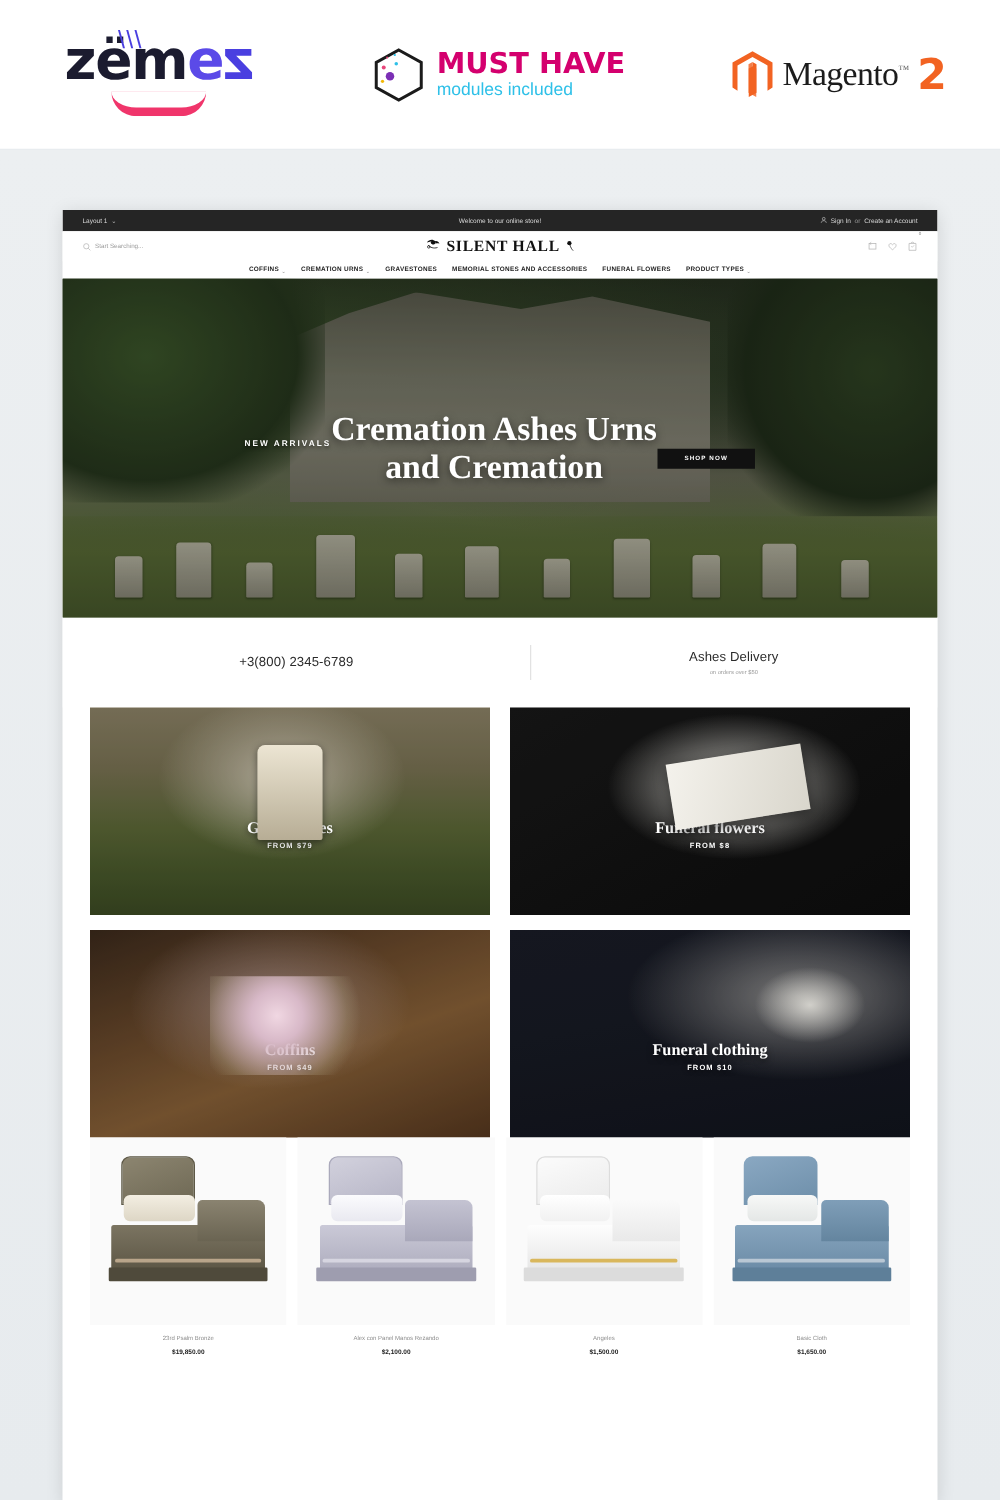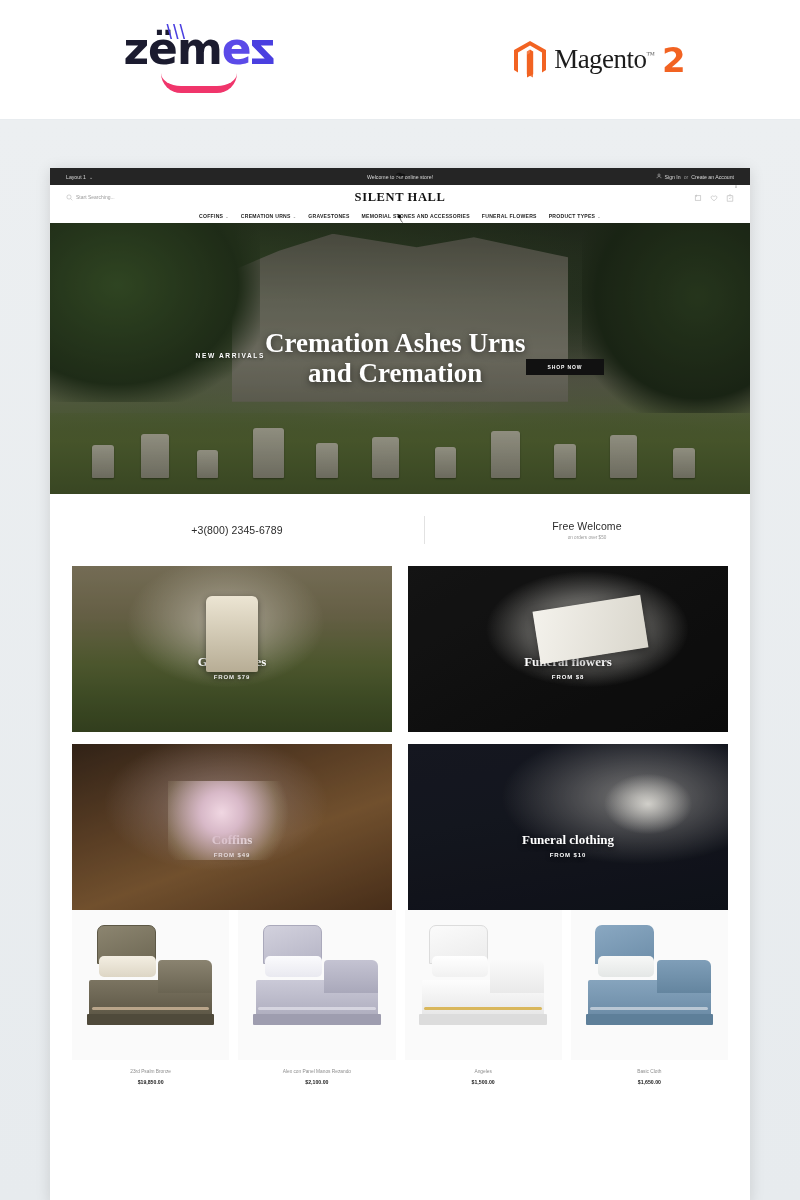--- a/index.html
+++ b/index.html
@@ -63,21 +63,21 @@
   .tb-center { position:absolute; left:0; right:0; text-align:center; }
   .tb-right { margin-left:auto; display:flex; align-items:center; gap:3px; position: relative; z-index:2;}
   .caret { font-size: 5px; opacity: .85; }
   .tb-sep { opacity:.6; }
 
   
   .header { height: 24px; background:#fff; display:flex; align-items:center; padding: 0 16px; position:relative;}
   .search { display:flex; align-items:center; gap:3px; color:#9b9b9b; font-size:5px; width:150px; }
   .search svg { display:block; }
   .brandlogo { position:absolute; left:0; right:0; display:flex; align-items:center; justify-content:center; gap:4px; pointer-events:none;}
-  .brandlogo .bl-inner { display:flex; align-items:center; gap:4px; pointer-events:auto;flex-direction:column;}
+  .brandlogo .bl-inner { display:flex; align-items:center; gap:4px; pointer-events:auto;}
   .brandname { font-family:"Liberation Serif", serif; font-weight:700; font-size:12.5px; letter-spacing:.6px; color:#111; }
   .hdr-icons { margin-left:auto; display:flex; align-items:center; gap:8px; position:relative;}
   .hdr-icons .ic { position: relative; color:#9a9a9a; }
   .cart-badge { position:absolute; top:-3px; right:-3px; font-size:3.6px; color:#888; }
 
   
   .nav { height: 14px; display:flex; align-items:center; justify-content:center; gap:12px;
          font-size:5.1px; font-weight:700; letter-spacing:.25px; color:#1d1d1d; }
   .nav .item { display:flex; align-items:center; gap:2px; white-space:nowrap; }
   .nav .item .cv { font-size:4px; color:#777; font-weight:400;}
@@ -204,20 +204,37 @@
 <div class="brandbar">
 
   <div class="logo-zemez">
     <div class="zemez-tilde">\\\</div>
     <div class="zemez-word">
       <span class="blk">z</span><span class="blk">ë</span><span class="blk">m</span><span class="vio">e</span><span class="z2 vio">z</span>
     </div>
     <div class="zemez-smile"></div>
   </div>
 
+  <div class="logo-musthave">
+    <div class="mh-hex">
+      <svg viewBox="0 0 44 48" width="44" height="48">
+        <polygon points="22,4 40,14 40,34 22,44 4,34 4,14" fill="none" stroke="#1b1b1b" stroke-width="2.4"></polygon>
+        <circle cx="15" cy="25" r="3.4" fill="#7b2fb5"></circle>
+        <circle cx="10" cy="18" r="1.6" fill="#e8457a"></circle>
+        <circle cx="20" cy="15" r="1.4" fill="#2ec0e8"></circle>
+        <circle cx="9" cy="29" r="1.3" fill="#f2b705"></circle>
+        <path d="M18 8 l1.6 0 M18.8 7.2 l0 1.6" stroke="#2ec0e8" stroke-width="1.2"></path>
+        <path d="M12 10 l1.4 0 M12.7 9.3 l0 1.4" stroke="#e8457a" stroke-width="1.2"></path>
+      </svg>
+    </div>
+    <div class="mh-text">
+      <div class="mh-title">MUST HAVE</div>
+      <div class="mh-sub">modules included</div>
+    </div>
+  </div>
 
   <div class="logo-magento">
     <div class="mag-icon">
       <svg viewBox="0 0 34 40" width="34" height="40">
         <polygon points="17,1 33,10 33,30 29,32.5 29,12.4 17,5.5 5,12.4 5,32.5 1,30 1,10" fill="#f26322"></polygon>
         <polygon points="17,9.5 20.2,11.4 20.2,34.2 14,37.6 14,14.8 17,13.1" fill="#f26322"></polygon>
         <polygon points="17,9.5 13.8,11.4 13.8,34.2 20,37.6 20,14.8 17,13.1" fill="#f26322" opacity="0.82"></polygon>
       </svg>
     </div>
     <div class="mag-word"><span>Magento</span><span class="mag-tm">™</span></div>
@@ -355,21 +372,21 @@
           <div class="hero-btn">SHOP NOW</div>
         </div>
       </div>
     </div>
 
     <div class="services">
       <div class="svc">
         <div class="svc-title">+3(800) 2345-6789</div>
       </div>
       <div class="svc">
-        <div class="svc-title">Free Welcome</div>
+        <div class="svc-title">Ashes Delivery</div>
         <div class="svc-sub">on orders over $50</div>
       </div>
     </div>
 
     <div class="tiles">
       <div class="tile img-gravestones">
         <div class="ov"></div>
         <div class="cap">
           <h3>Gravestones</h3>
           <p>FROM $79</p>

